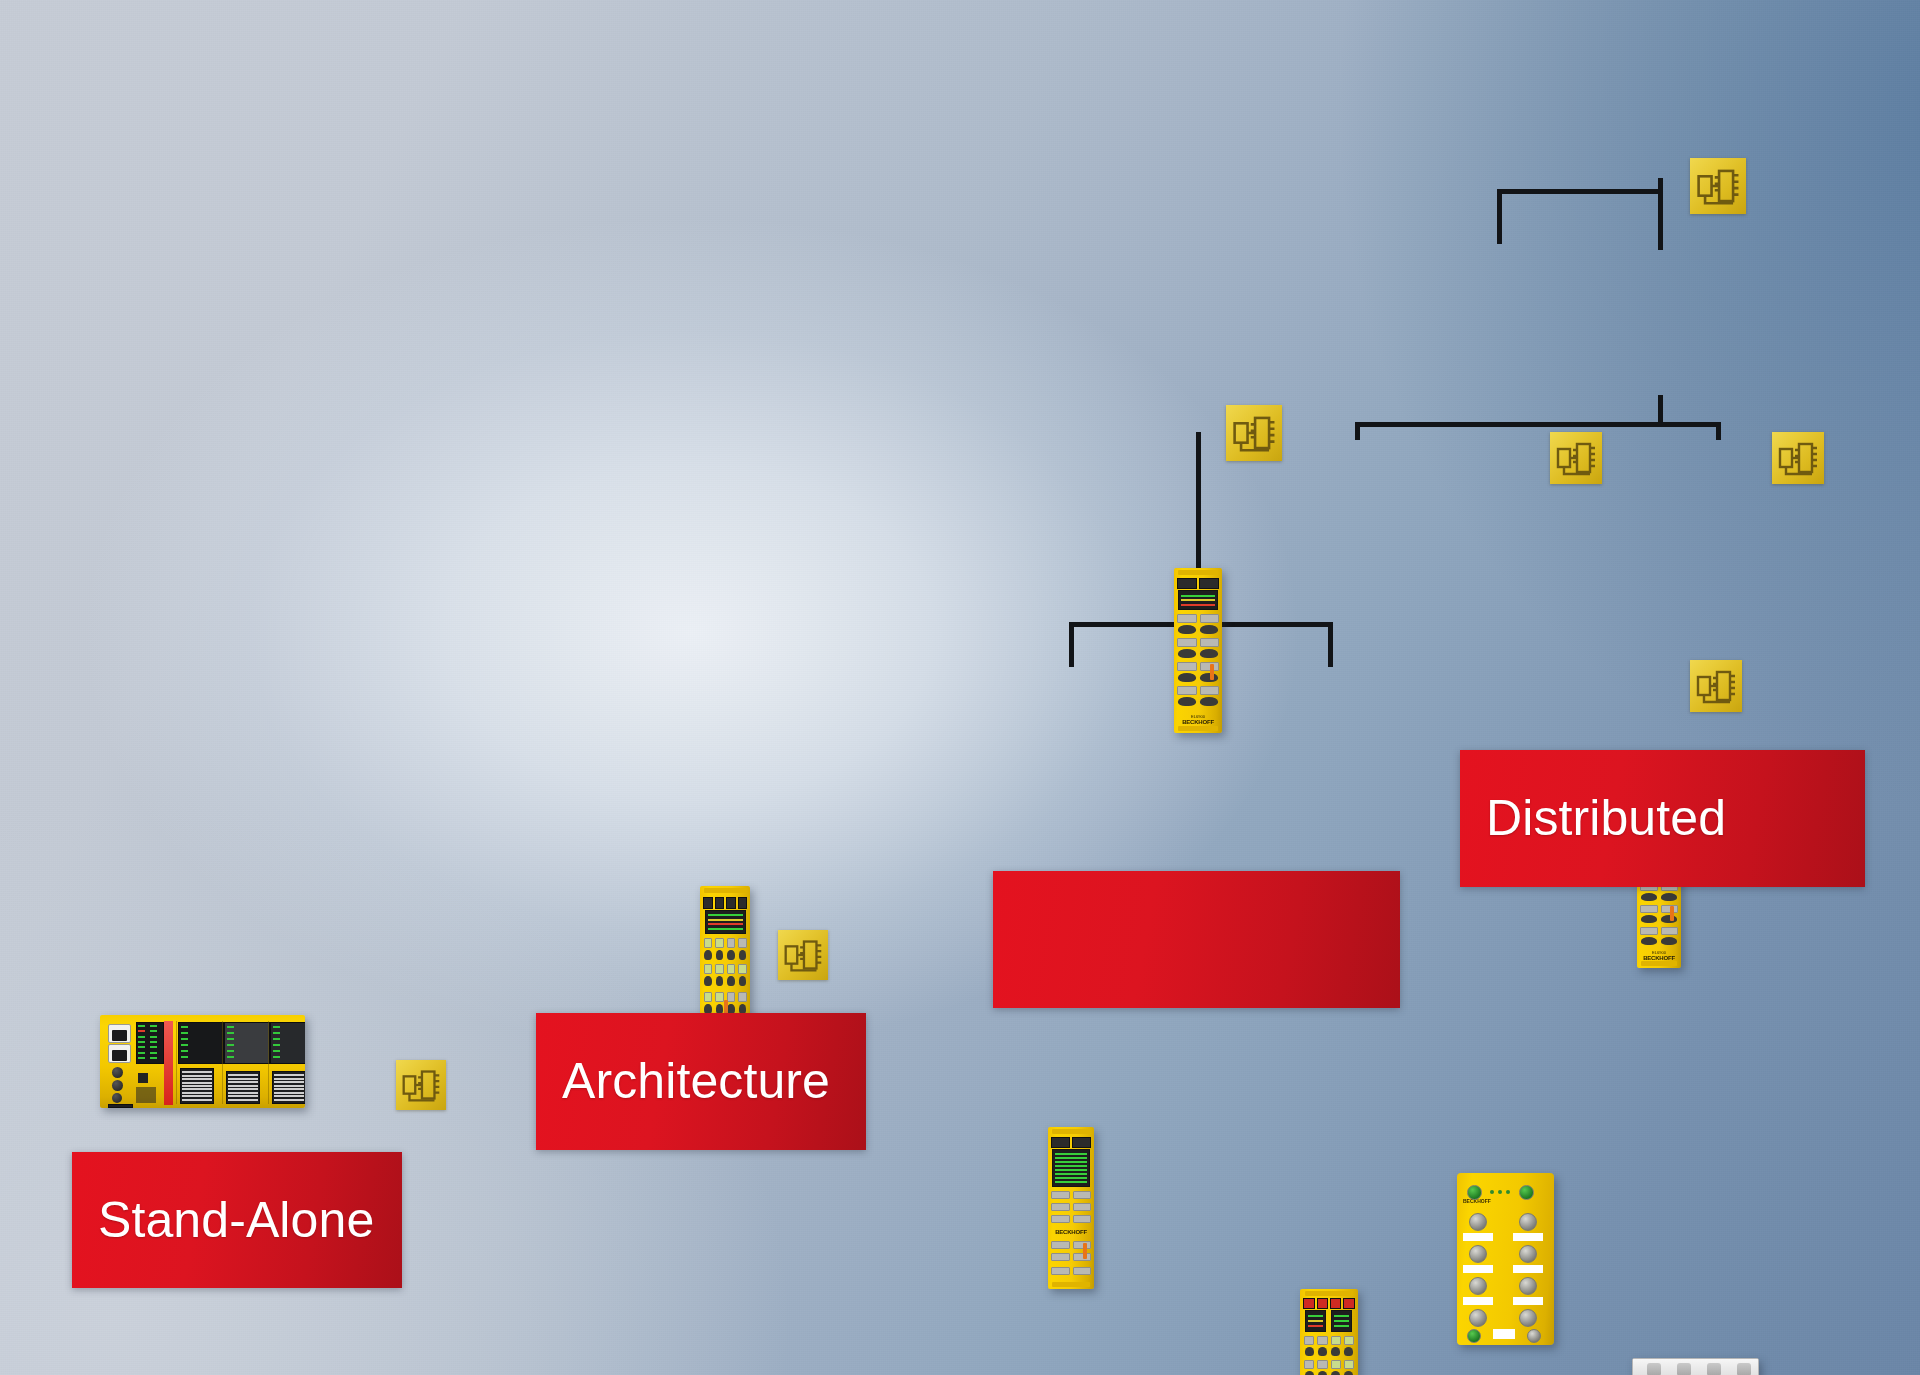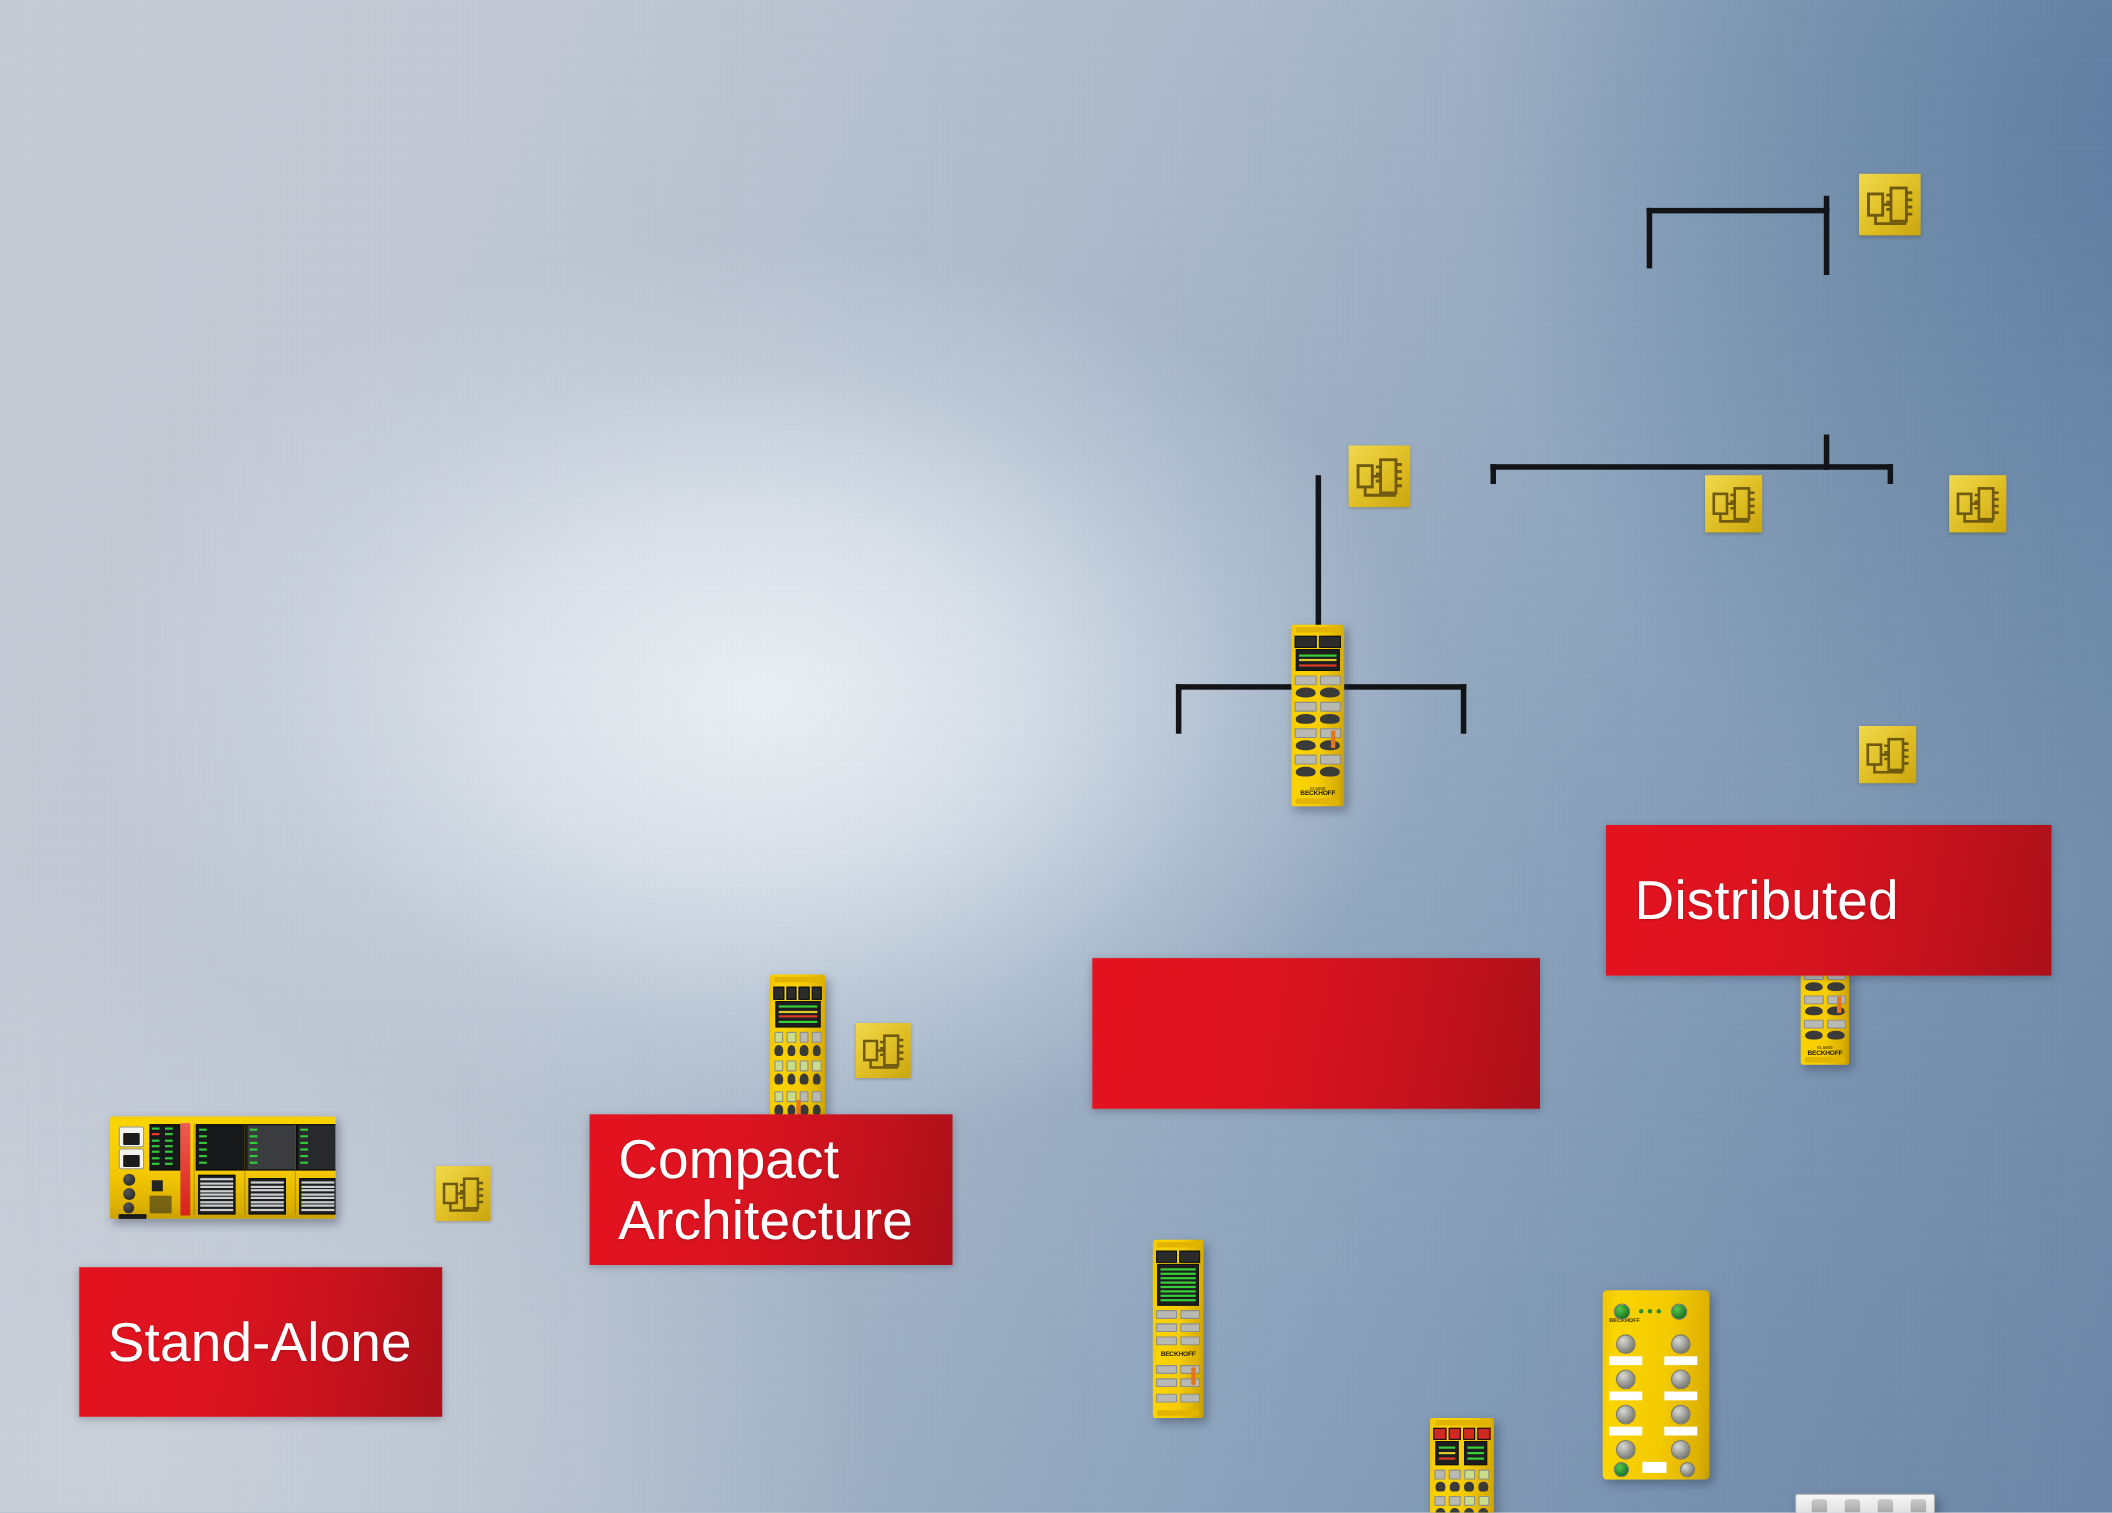--- a/index.html
+++ b/index.html
@@ -310,21 +310,20 @@
       <rect x="27" y="12" width="13" height="28"></rect>
       <path d="M20 26 H27"></path>
       <path d="M14 35 V42 H40"></path>
       <path d="M40 16 h5 M40 22 h5 M40 28 h5 M40 34 h5"></path>
       <path d="M27 18 h-4 M27 24 h-4 M27 30 h-4"></path>
     </g>
   </svg>
 </div>
 
 <div class="banner" style="left:536px;top:1013px;width:330px;height:137px;">
-  <div class="line">Compact</div>
   <div class="line">Architecture</div>
 </div>
 
 <div class="wire" style="left:1196px;top:432px;width:5px;height:194px;"></div>
 <div class="wire" style="left:1069px;top:622px;width:264px;height:5px;"></div>
 <div class="wire" style="left:1069px;top:622px;width:5px;height:45px;"></div>
 <div class="wire" style="left:1328px;top:622px;width:5px;height:45px;"></div>
 
 <div class="mod term shadow" style="left:1174px;top:270px;width:48px;height:165px;">
   <div class="tclip" style="top:2px;"></div>

